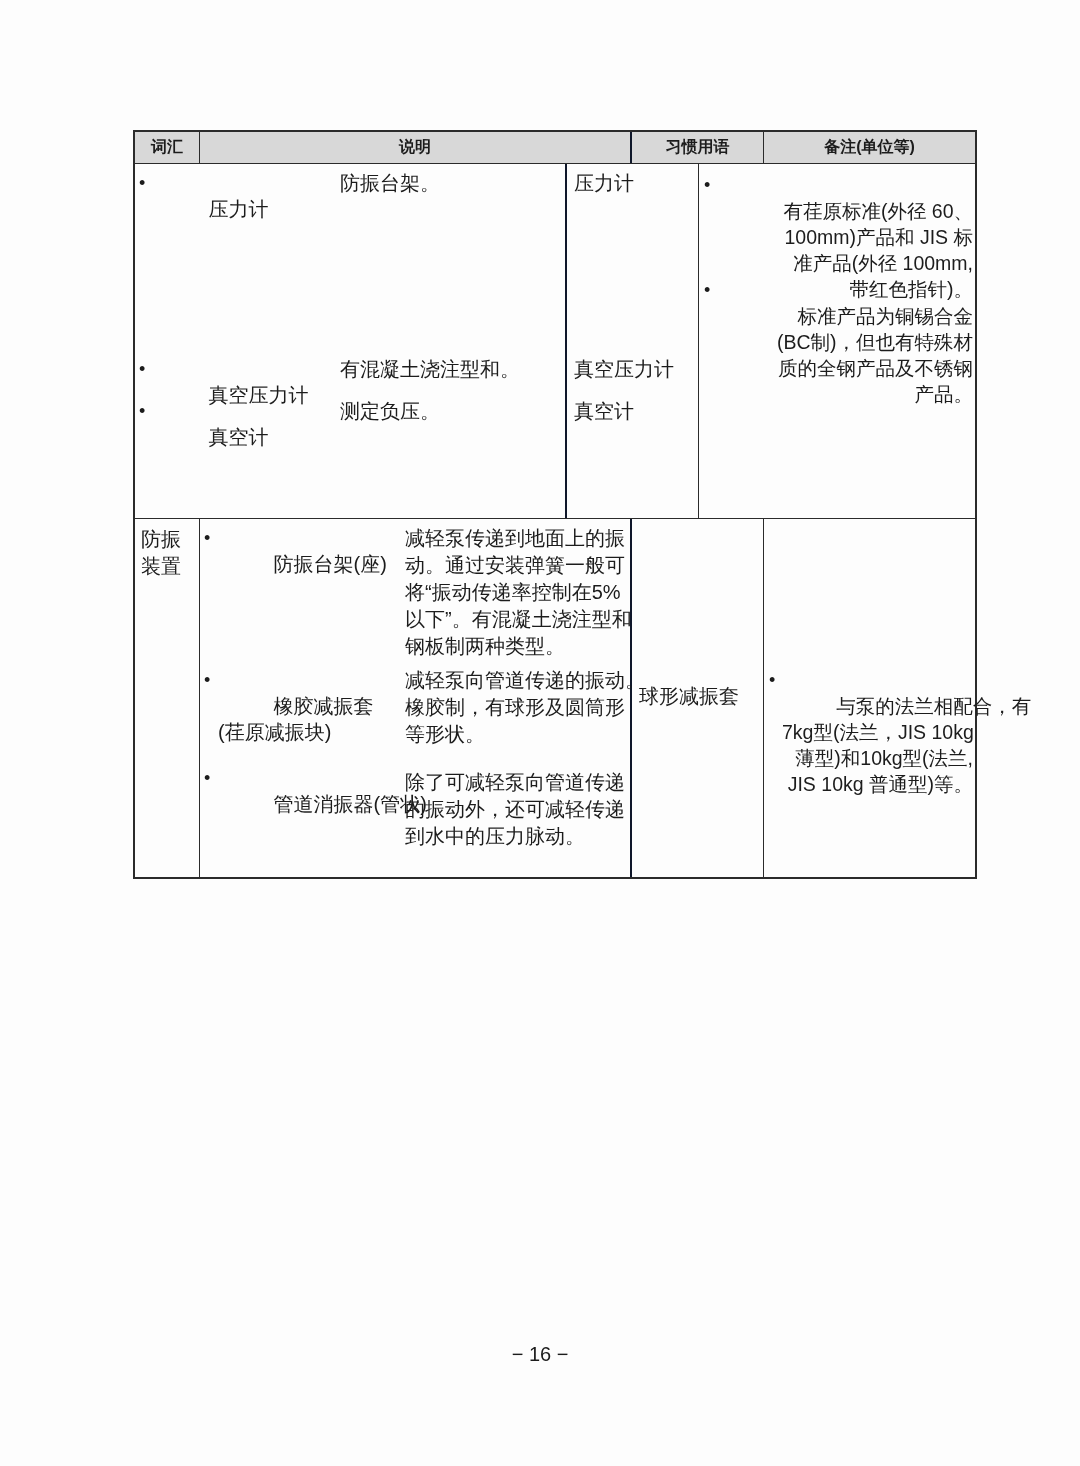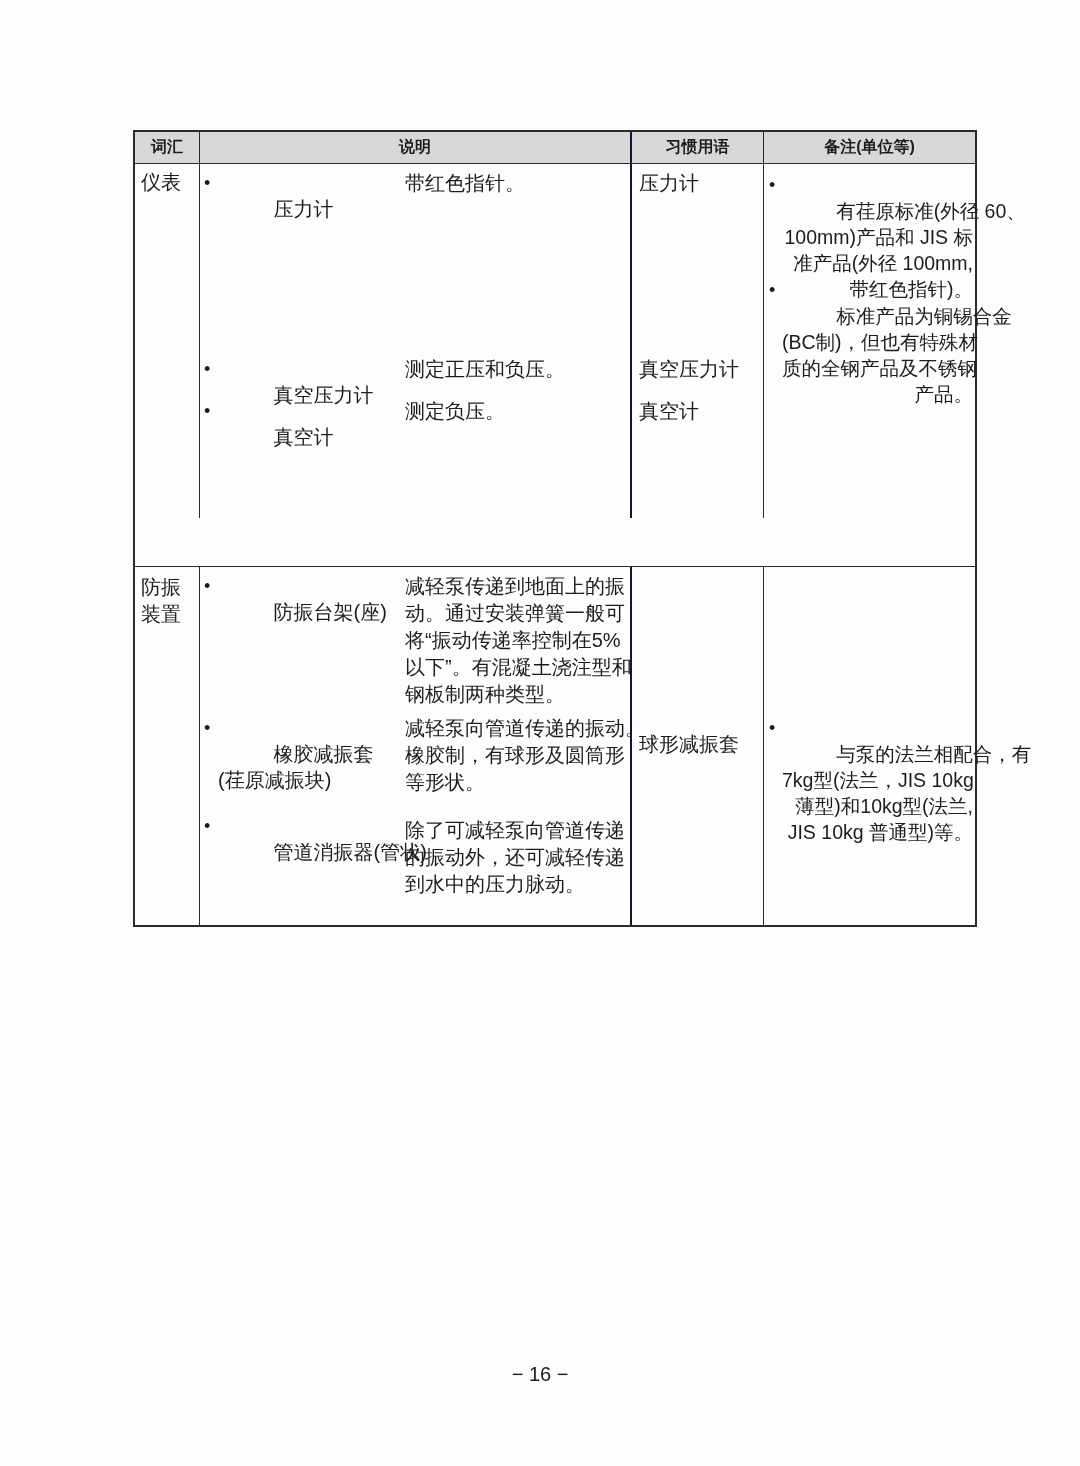--- a/index.html
+++ b/index.html
@@ -36,21 +36,21 @@
   .thead .cell {
     display: flex;
     align-items: center;
     justify-content: center;
     white-space: pre;
   }
   .trow {
     display: flex;
   }
   .trow.r1 { height: 354px; }
-  .trow.r2 { height: 358px; border-top: 1px solid #2b2b2b; margin-top: 48px; }
+  .trow.r2 { height: 358px; border-top: 1px solid #2b2b2b; }
   .cell {
     position: relative;
     box-sizing: border-box;
   }
   .c1 { width: 65px;  border-right: 1px solid #2b2b2b; }
   .c2 { width: 432px; border-right: 2px solid #0f172a; }
   .c3 { width: 132px; border-right: 1px solid #2b2b2b; }
   .c4 { flex: 1; text-align: right; }
   .cat {
     position: absolute;
@@ -97,51 +97,47 @@
     line-height: 26px;
     white-space: pre;
   }
   .page-number {
     position: absolute;
     left: 0;
     top: 1343px;
     width: 1080px;
     text-align: center;
     font-size: 20px;
-    margin-top: 20px;
   }
 </style>
 </head>
 <body>
 
 <div class="page">
 
   <div class="doc-table">
 
     <div class="thead">
       <div class="cell c1">词汇</div>
       <div class="cell c2">说明</div>
       <div class="cell c3">习惯用语</div>
       <div class="cell c4">备注(单位等)</div>
     </div>
 
     <div class="trow r1">
-      <div class="cell c1">
-        <div class="cat" style="top:5px">仪表</div>
-      </div>
       <div class="cell c2">
         <div class="term" style="top:6px">
           <span class="bullet">•</span><span>压力计</span>
         </div>
-        <div class="desc" style="top:6px">带红色指针。</div>
+        <div class="desc" style="top:6px">防振台架。</div>
 
         <div class="term" style="top:192px">
           <span class="bullet">•</span><span>真空压力计</span>
         </div>
-        <div class="desc" style="top:192px">测定正压和负压。</div>
+        <div class="desc" style="top:192px">有混凝土浇注型和。</div>
 
         <div class="term" style="top:234px">
           <span class="bullet">•</span><span>真空计</span>
         </div>
         <div class="desc" style="top:234px">测定负压。</div>
       </div>
       <div class="cell c3">
         <div class="usage" style="top:6px">压力计</div>
         <div class="usage" style="top:192px">真空压力计</div>
         <div class="usage" style="top:234px">真空计</div>

